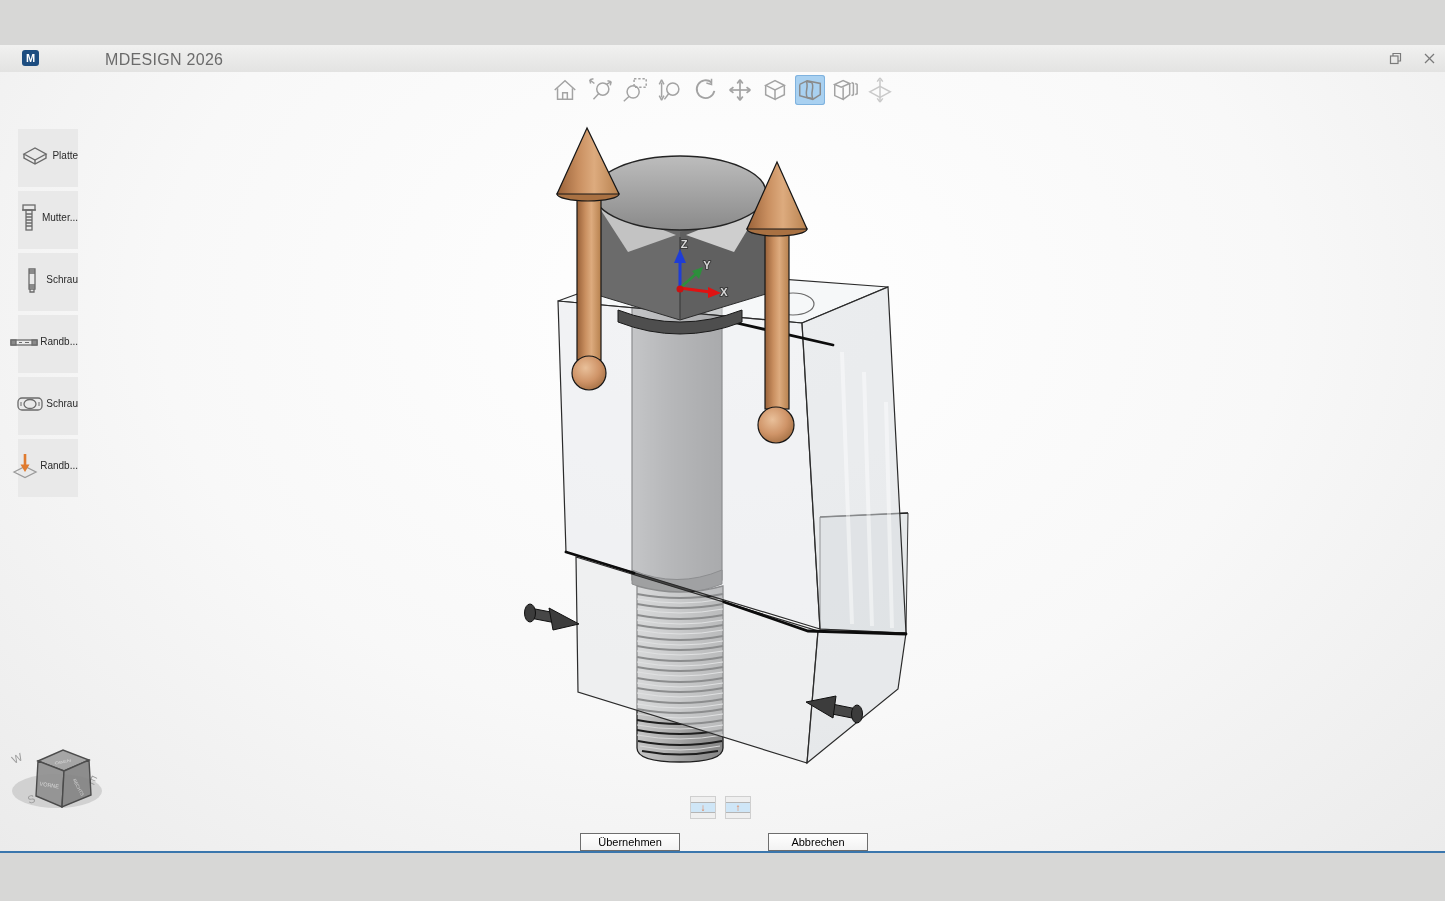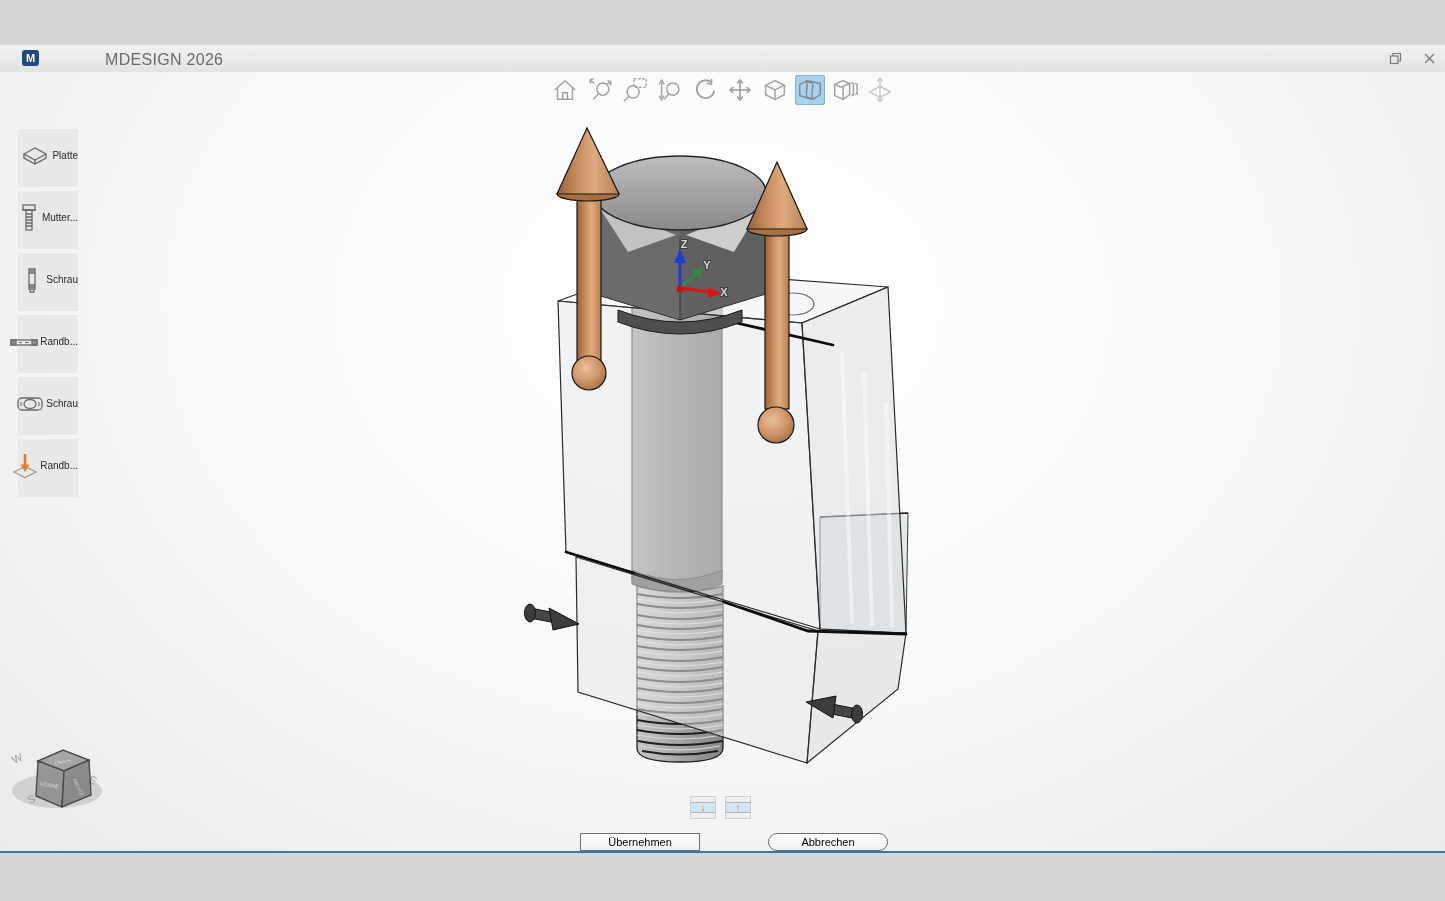--- a/index.html
+++ b/index.html
@@ -35,25 +35,25 @@
   .compass-label{font-size:11px;fill:#9b9b9b;font-family:"Liberation Sans",sans-serif;}
   .cube-label{fill:#d8d8d8;font-family:"Liberation Sans",sans-serif;}
   
   .loaddir{position:absolute;left:690px;top:724px;display:flex;gap:9px;}
   .ldbtn{width:26px;height:23px;background:#fff;border:1px solid #cfcfcf;box-sizing:border-box;
     display:flex;flex-direction:column;}
   .ldbtn .band{height:6px;background:#efefef;}
   .ldbtn .mid{flex:1;background:#cfe6f7;border-top:1px solid #b5b5b5;border-bottom:1px solid #b5b5b5;
     display:flex;align-items:center;justify-content:center;color:#e2713d;font-size:10px;line-height:9px;}
   
-  .fbtn{position:absolute;top:761px;width:120px;height:18px;box-sizing:border-box;
+  .fbtn{position:absolute;top:761px;width:100px;height:18px;box-sizing:border-box;
     background:linear-gradient(#ffffff,#f2f2f2);border:1px solid #6e6e6e;
     display:flex;align-items:center;justify-content:center;font-size:11px;color:#000;}
   .fbtn.apply{left:580px;}
-  .fbtn.cancel{left:768px;border-radius:9px;}
+  .fbtn.cancel{left:768px;}
   svg{display:block;}
 </style>
 </head>
 <body>
 
 <div class="window">
   <div class="titlebar">
     <div class="logo">M</div>
     <div class="title">MDESIGN 2026</div>
     <div class="wincontrols">

